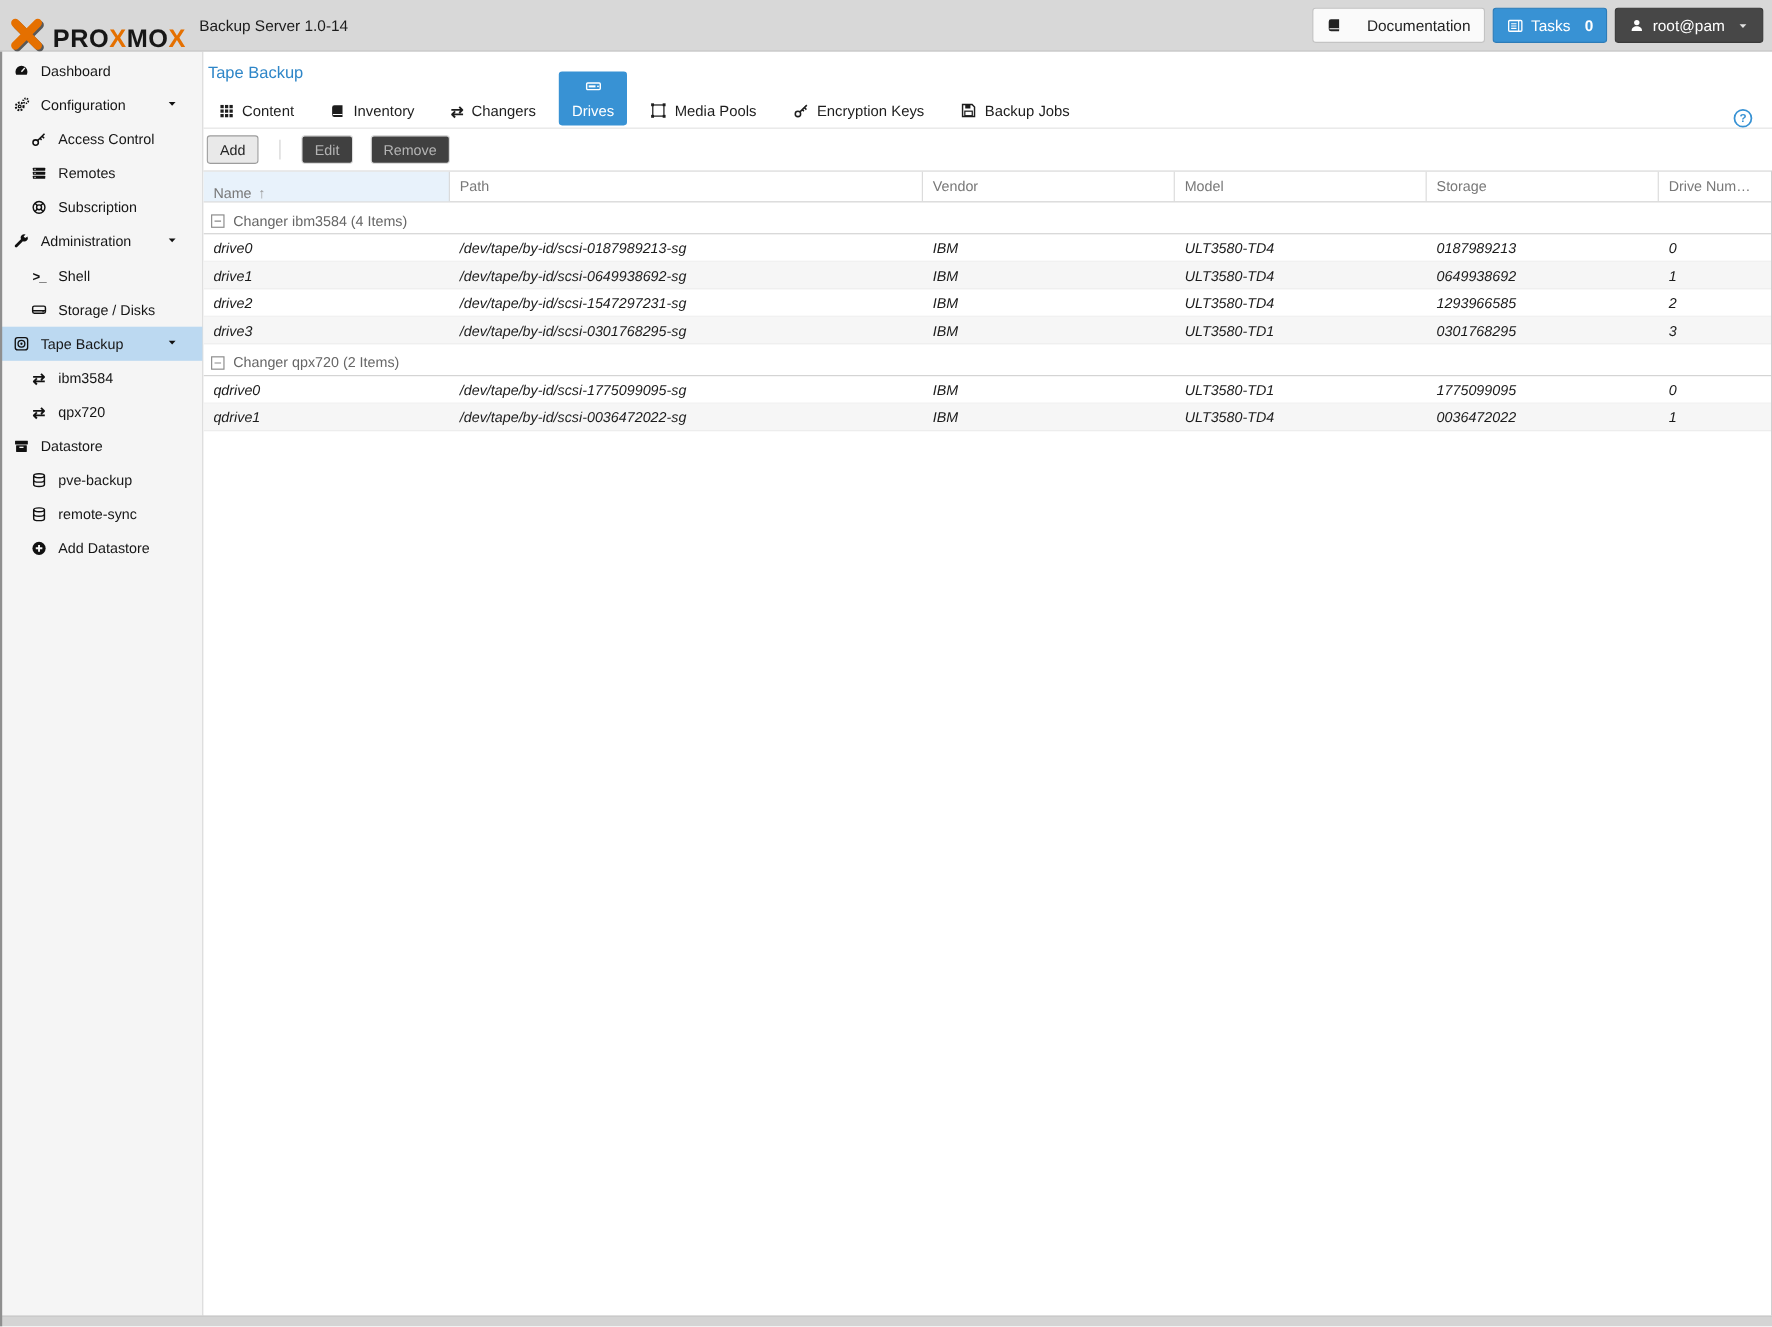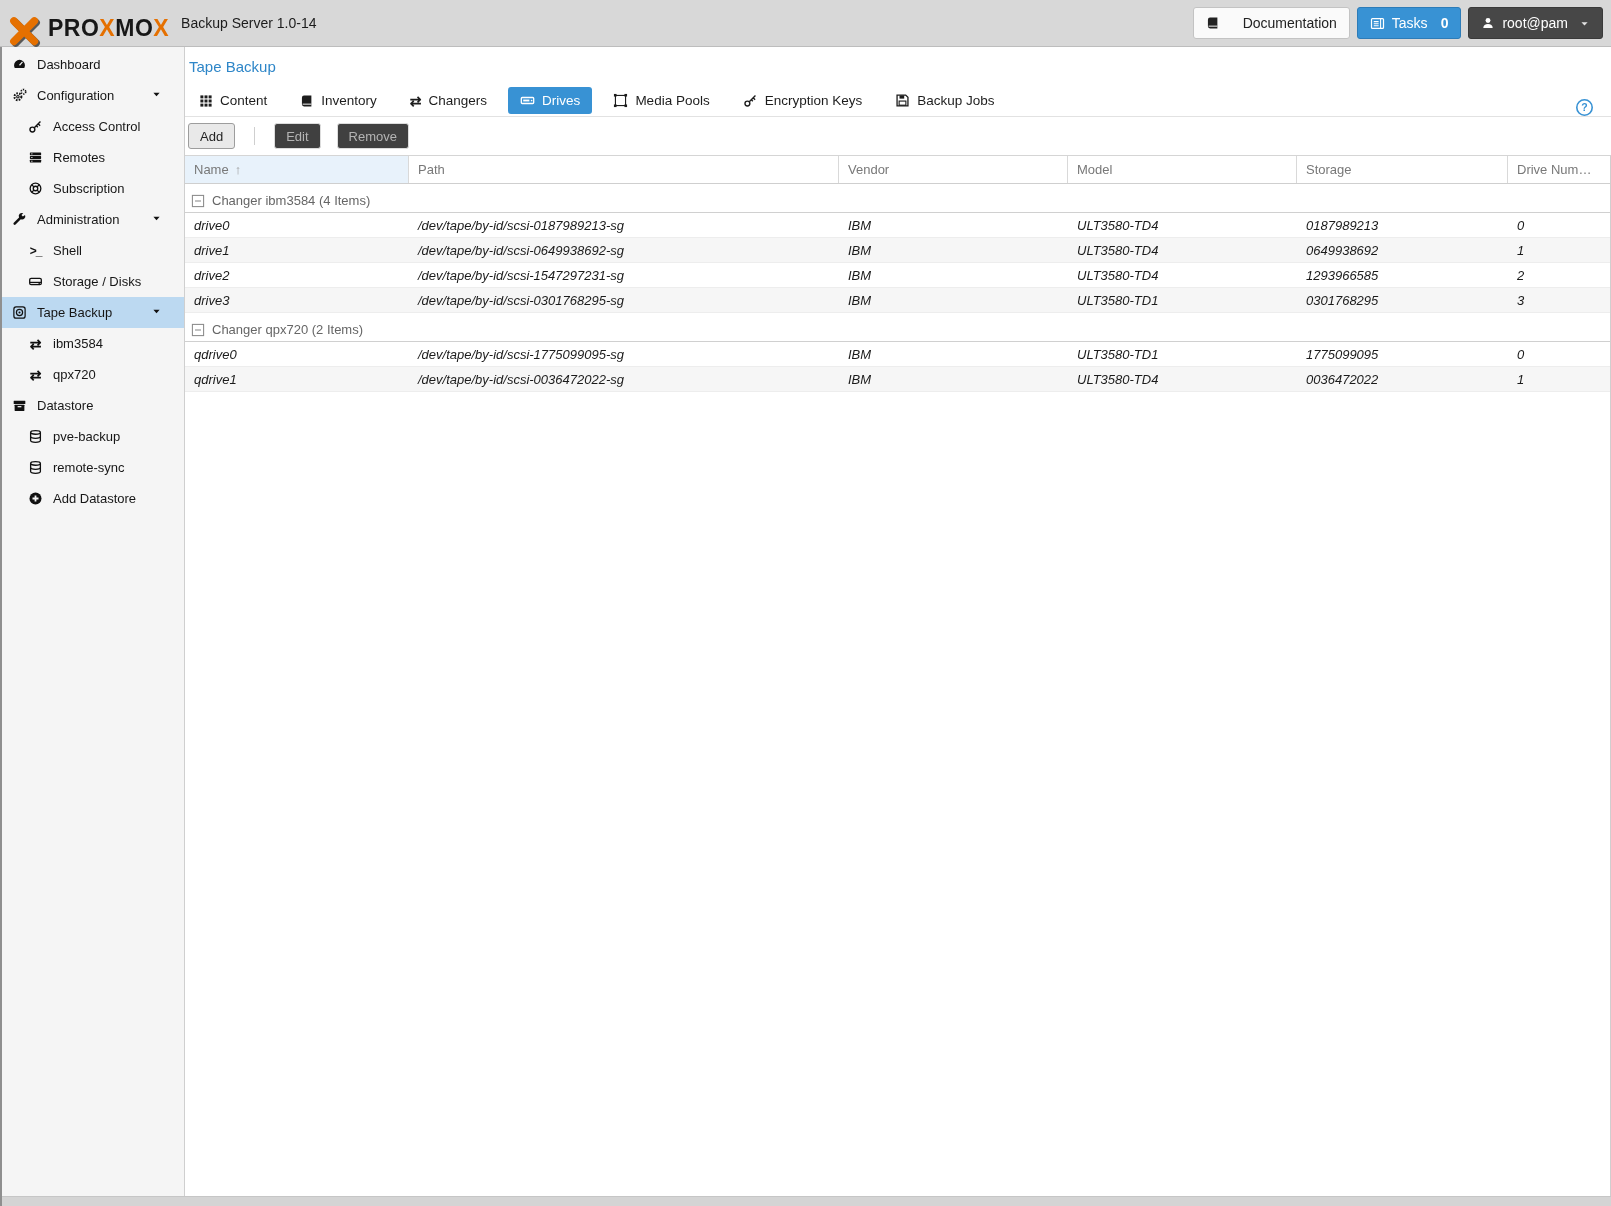--- a/index.html
+++ b/index.html
@@ -1,21 +1,21 @@
 <!DOCTYPE html>
 <html><head>
 <meta charset="utf-8">
 <style>
   * { box-sizing: border-box; margin:0; padding:0; }
   html,body { width:1611px; height:1206px; overflow:hidden; }
   body { font-family:"Liberation Sans", sans-serif; font-size:13px; background:#fff; position:relative; color:#1f1f1f; }
 
   
   .tophdr { height:47px; background:#d8d8d8; border-bottom:1px solid #bdbdbd; display:flex; align-items:center; position:relative; }
-  .logo { display:flex; align-items:flex-start; margin-left:8px;margin-top:18px; }
+  .logo { display:flex; align-items:flex-end; margin-left:8px;margin-top:18px; }
   .logo-x { width:34px; height:34px; margin-right:6px; }
   .wordmark { font-weight:bold; font-size:23px; letter-spacing:0.5px; color:#171717; font-family:"Liberation Sans", sans-serif; }
   .wordmark .org { color:#e57000; }
   .subtitle { margin-left:12px; font-size:14px; color:#1c1c1c; }
   .hdr-right { position:absolute; right:8px; top:7px; display:flex; align-items:center; gap:7px; }
   .hbtn { display:inline-flex; align-items:center; gap:7px; height:32px; padding:0 12px; border-radius:3px; font-size:14px; cursor:pointer; border:1px solid transparent; }
   .hbtn .ico svg { display:block; }
   .btn-doc { background:#fafafa; border-color:#c3c3c3; color:#222;gap:23px; }
   .btn-tasks { background:#3892d4; border-color:#2d7cb8; color:#fff; }
   .btn-tasks .cnt { font-weight:bold; margin-left:6px; }
@@ -39,35 +39,35 @@
   .term { font-weight:bold; font-size:12px; letter-spacing:-1px; }
 
   
   .content { flex:1; display:flex; flex-direction:column; background:#fff; position:relative; min-width:0; }
   .page-title { color:#2e86c8; font-size:15px; padding:11px 0 0 4px; height:37px; }
   .help-btn { position:absolute; top:51px; right:17px; width:19px; height:19px; color:#3892d4; cursor:pointer; }
 
   .tabbar { display:flex; align-items:flex-end; gap:9px; padding:1px 0 0 2px; height:33px; border-bottom:1px solid #e2e2e2; }
   .tab { display:inline-flex; align-items:center; gap:7px; padding:6px 12px; border-radius:3px; cursor:pointer; color:#1d1d1d; font-size:13.5px; margin-bottom:2px; }
   .tab .ico { display:inline-flex; color:#1d1d1d; }
-  .tab.active { background:#3892d4; color:#fff; }
+  .tab.active { background:#3892d4; color:#fff;flex-direction:column; }
   .tab.active .ico { color:#fff; }
 
   .toolbar { display:flex; align-items:center; gap:16px; padding:6px 6px 6px 3px; }
   .tbtn { height:26px; padding:0 11px; border-radius:3px; font-size:13px; display:inline-flex; align-items:center; cursor:pointer; }
   .tbtn.en { background:#e9e9e9; border:1px solid #9d9d9d; color:#242424; }
   .tbtn.dis { background:#404040; border:1px solid #ddd; color:#b4b4b4; cursor:default; }
   .tsep { width:1px; height:18px; background:#cfcfcf; margin:0 3px; }
 
   
   .grid { flex:1; border-top:1px solid #d5d5d5; border-right:1px solid #cfcfcf; overflow:hidden; }
   .grid-hdr { display:flex; height:28px; border-bottom:1px solid #cfcfcf; }
   .gh-cell { display:flex; align-items:center; padding-left:9px; color:#787878; font-size:13px; border-right:1px solid #d9d9d9; white-space:nowrap; overflow:hidden; text-overflow:ellipsis; cursor:pointer; flex:none; }
   .gh-cell.last { flex:1; border-right:none; }
-  .gh-cell.sorted { background:#e8f2fb; }
+  .gh-cell.sorted { background:#e8f2fb;align-items:flex-end; }
   .sort-arrow { color:#9a9a9a; margin-left:6px; font-size:13px; }
 
   .grp-hdr { display:flex; align-items:flex-end; height:26px; margin-top:3px; border-bottom:1px solid #d0d0d0; color:#666; cursor:pointer; padding:0 0 4px 6px; }
   .grp-hdr .ico { color:#8a8a8a; margin-right:7px; display:inline-flex; }
   .grow { display:flex; height:25px; border-bottom:1px solid #ededed; cursor:pointer; }
   .grow.alt { background:#f6f6f6; }
   .gcell { display:flex; align-items:center; padding-left:9px; color:#1b1b1b; white-space:nowrap; overflow:hidden; flex:none;font-style:italic; }
   .gcell.last { flex:1; }
   .ico svg { display:block; }
 </style>

